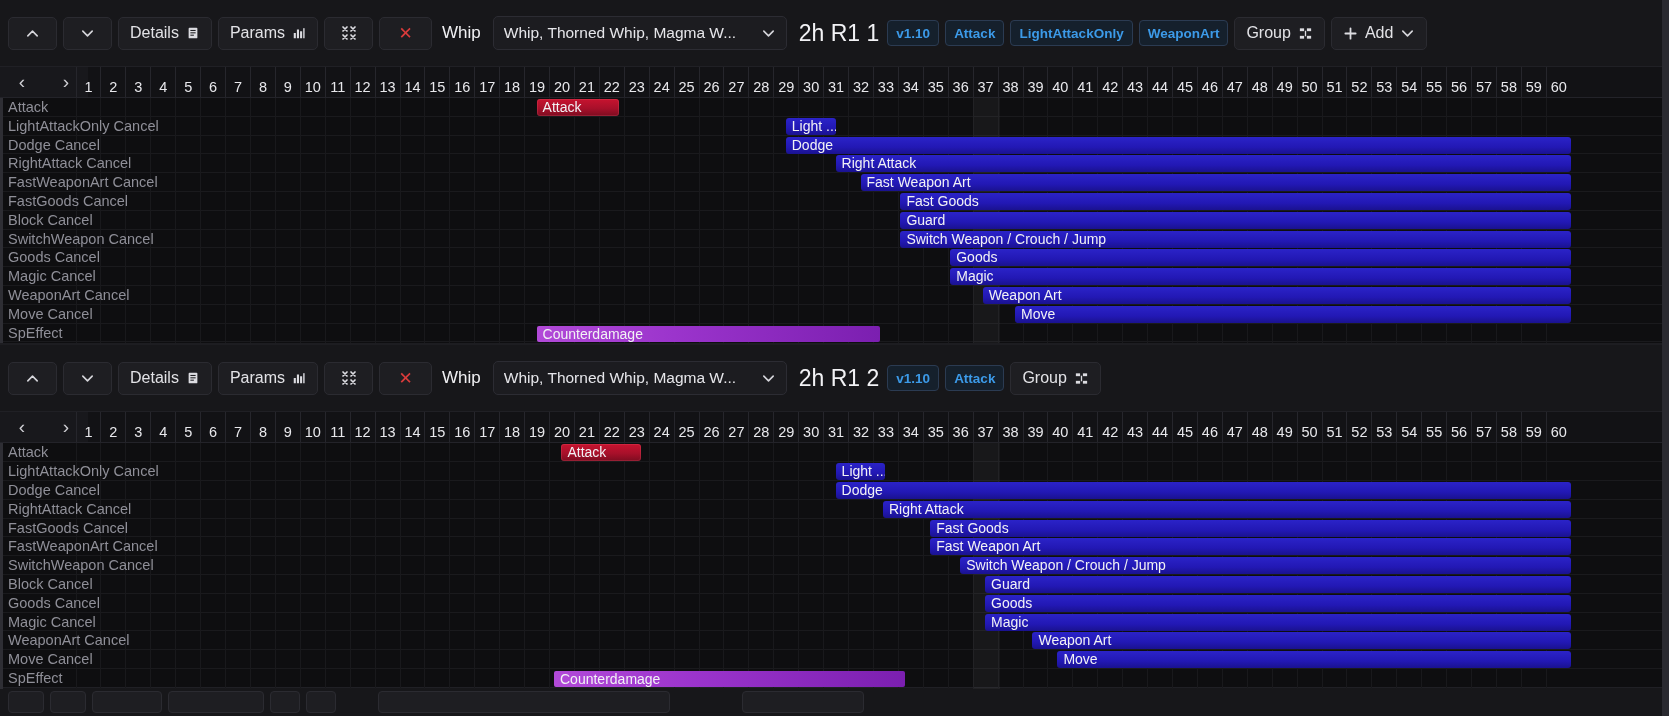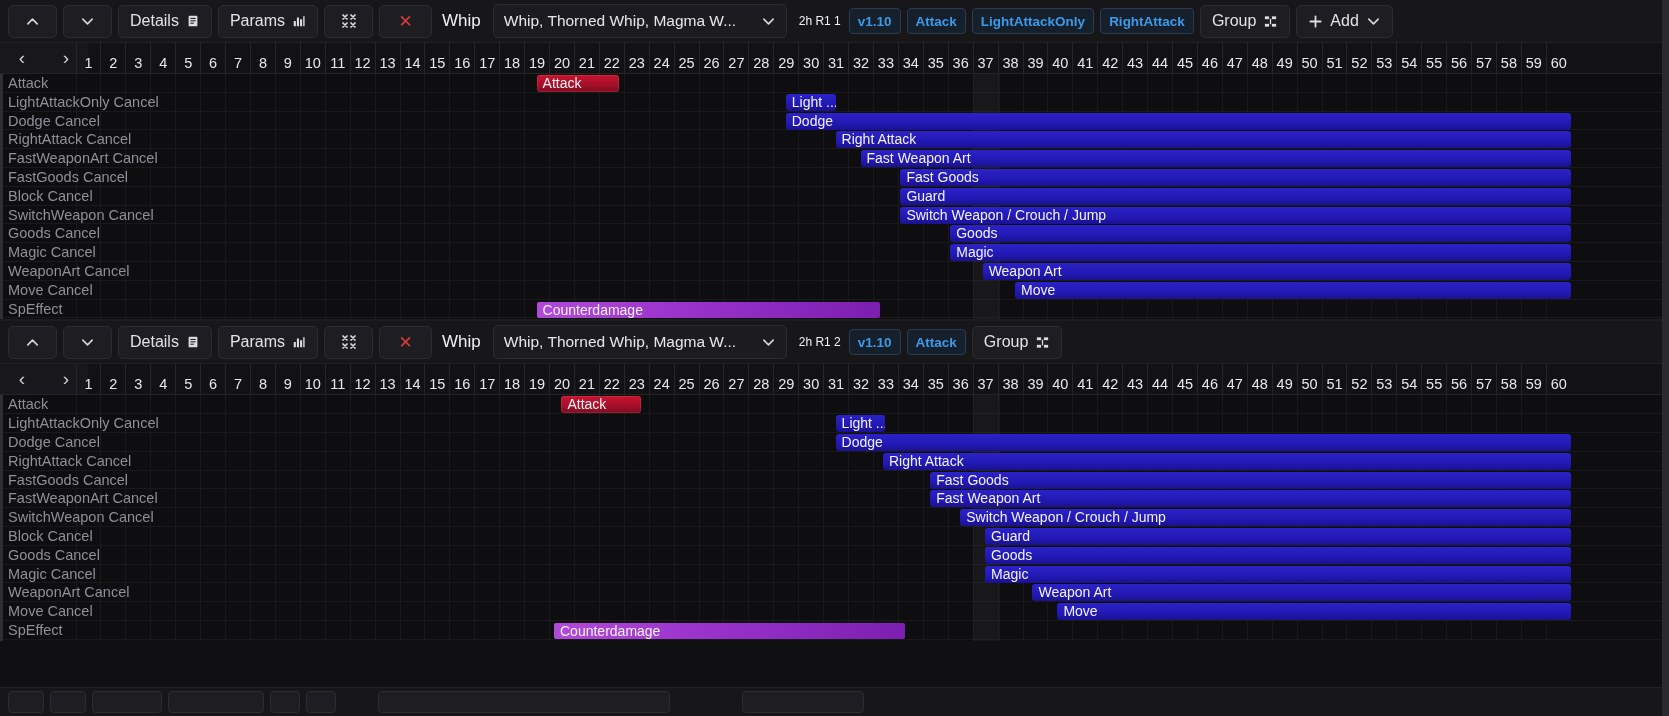--- a/index.html
+++ b/index.html
@@ -11,21 +11,21 @@
   }
   .app{position:relative;width:1669px;height:716px;background:#101012;}
 
   
   .panel{position:relative;width:100%;background:#0f0f11;}
   .panel-sep{height:2px;background:#1d1d21;}
 
   
   .toolbar{
     display:flex;align-items:center;gap:6px;
-    height:42px;padding:0 8px;
+    height:42px;padding:12px 8px;
     background:#17171a;
     border-bottom:1px solid #202025;
   }
   .tb-btn{
     display:flex;align-items:center;justify-content:center;gap:7px;
     height:31px;min-width:31px;padding:0 11px;
     background:#1e1e22;border:1px solid #2b2b31;border-radius:5px;
     color:#e2e2e6;font-size:16px;line-height:1;
     cursor:pointer;white-space:nowrap;
   }
@@ -34,21 +34,21 @@
   .tb-name{
     font-size:17px;color:#f0f0f3;padding:0 6px 0 4px;white-space:nowrap;
   }
   .tb-select{
     display:flex;align-items:center;justify-content:space-between;gap:10px;
     height:32px;width:272px;padding:0 10px;
     background:#1c1c20;border:1px solid #2c2c33;border-radius:5px;
     font-size:15.5px;color:#e6e6ea;cursor:pointer;
   }
   .tb-select .sel-txt{overflow:hidden;white-space:nowrap;text-overflow:ellipsis;}
-  .tb-meta{font-size:12px;color:#f2f2f5;white-space:nowrap;padding:0 2px 0 6px;}
+  .tb-meta{font-size:23px;color:#f2f2f5;white-space:nowrap;padding:0 2px 0 6px;}
   .tag{
     display:flex;align-items:center;height:24px;padding:0 8px;
     border:1px solid #2b3b52;border-radius:4px;
     background:#15202c;color:#3c9ae8;font-size:13.5px;font-weight:bold;
     white-space:nowrap;cursor:pointer;
   }
 
   
   .ruler{
     position:relative;display:flex;align-items:flex-end;
@@ -193,21 +193,21 @@
             <span class="ic">
               <svg class="icon-svg" width="15" height="15" viewBox="0 0 16 16">
                 <path d="M3 5.5 L8 10.5 L13 5.5" fill="none" stroke="#d6d6db" stroke-width="1.7" stroke-linecap="round" stroke-linejoin="round"></path>
               </svg>
             </span>
           </div>
           <div class="tb-meta">2h R1 1</div>
           <div class="tag">v1.10</div>
           <div class="tag">Attack</div>
           <div class="tag">LightAttackOnly</div>
-          <div class="tag">RightAttack</div>
+          <div class="tag">WeaponArt</div>
           <div class="tb-btn">
             <span>Group</span>
             <span class="ic">
               <svg class="icon-svg" width="15" height="15" viewBox="0 0 16 16">
                 <rect x="2" y="2.5" width="4.5" height="3" fill="#dcdce1"></rect>
                 <rect x="9.5" y="2.5" width="4.5" height="3" fill="#dcdce1"></rect>
                 <rect x="2" y="10.5" width="4.5" height="3" fill="#dcdce1"></rect>
                 <rect x="9.5" y="10.5" width="4.5" height="3" fill="#dcdce1"></rect>
                 <path d="M8 5 L8 11" stroke="#dcdce1" stroke-width="1.4"></path>
               </svg>

